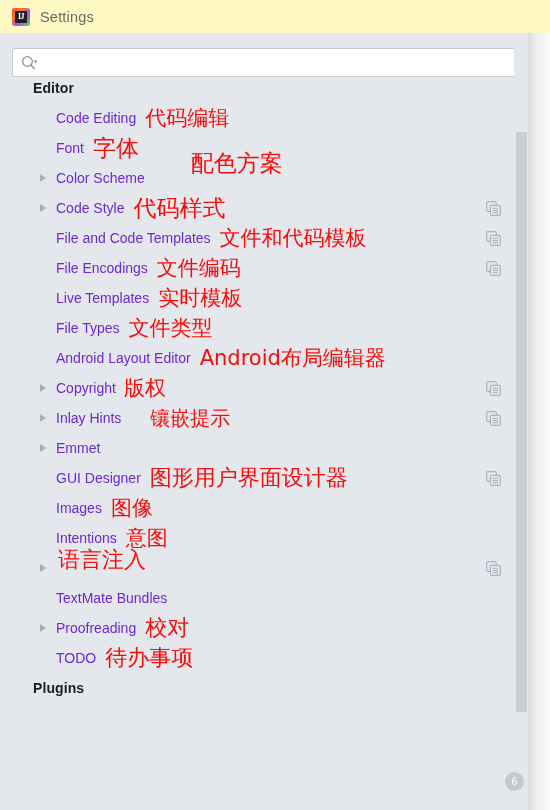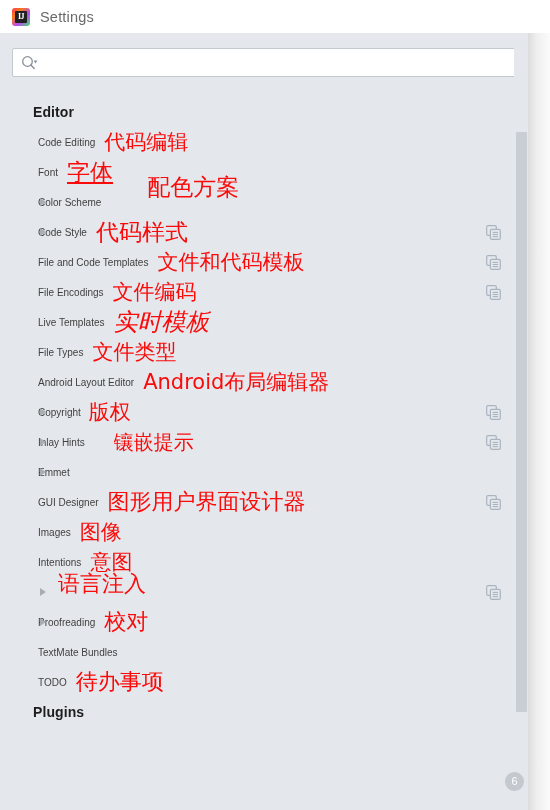--- a/index.html
+++ b/index.html
@@ -20,21 +20,21 @@
     background: #e4e8ec;
     overflow: hidden;
   }
 
   
   #titlebar {
     position: absolute;
     left: 0; top: 0;
     width: 550px;
     height: 33px;
-    background: #ffffff;
+    background: #fef9c3;
     display: flex;
     align-items: center;
     box-sizing: border-box;
     padding-left: 12px;
   }
   #app-icon {
     width: 18px;
     height: 18px;
     border-radius: 3px;
     margin-right: 10px;
@@ -114,21 +114,21 @@
     font-size: 13px;
     color: #2b2b2b;
     flex: 1;
     padding: 0 6px;
     height: 20px;
   }
 
   
   #tree {
     position: absolute;
-    left: 0; top: 64px;
+    left: 0; top: 40px;
     width: 528px;
   }
   .group-row {
     position: relative;
     height: 30px;
     display: flex;
     align-items: center;
     padding-left: 33px;
     box-sizing: border-box;
   }
@@ -149,23 +149,24 @@
   .arrow {
     position: absolute;
     left: 40px;
     top: 11px;
     width: 0; height: 0;
     border-left: 6px solid #a9aeb3;
     border-top: 4.5px solid transparent;
     border-bottom: 4.5px solid transparent;
   }
   .row-label {
-    font-size: 10px;
-    color: #404040;
+    font-size: 14px;
+    color: #6d28d9;
     white-space: nowrap;
+    margin-left: 18px;
   }
   .annot {
     font-family: "DejaVu Sans", sans-serif;
     color: #fb0a0a;
     white-space: nowrap;
     margin-left: 9px;
     line-height: 1;
     position: relative;
     text-align: center;
   }
@@ -248,21 +249,21 @@
     <div id="tree">
         <div class="group-row">
           <span class="group-label">Editor</span>
         </div>
         <div class="tree-row">
           <span class="row-label">Code Editing</span>
           <span class="annot" style="font-size: 21px;">代码编辑</span>
         </div>
         <div class="tree-row">
           <span class="row-label">Font</span>
-          <span class="annot" style="font-size: 23px; text-decoration: underline;">字体</span>
+          <span class="annot" style="font-size: 23px;">字体</span>
         </div>
         <div class="tree-row">
           <span class="arrow"></span>
           <span class="row-label">Color Scheme</span>
           <span class="annot" style="font-size: 23px; margin-left: 46px; top: -15px;">配色方案</span>
         </div>
         <div class="tree-row">
           <span class="arrow"></span>
           <span class="row-label">Code Style</span>
           <span class="annot" style="font-size: 23px;">代码样式</span>
@@ -291,21 +292,21 @@
           <span class="copy-icon"><svg width="15" height="15" viewBox="0 0 15 15">
               <rect x="0.7" y="0.7" width="9.6" height="9.6" rx="1.3" fill="#e4e8ec" stroke="#aab4bf" stroke-width="1.2"></rect>
               <rect x="4.4" y="4.4" width="9.9" height="9.9" rx="1.3" fill="#e4e8ec" stroke="#aab4bf" stroke-width="1.2"></rect>
               <line x1="6.6" y1="7.4" x2="12.1" y2="7.4" stroke="#aab4bf" stroke-width="1.1"></line>
               <line x1="6.6" y1="9.5" x2="12.1" y2="9.5" stroke="#aab4bf" stroke-width="1.1"></line>
               <line x1="6.6" y1="11.6" x2="12.1" y2="11.6" stroke="#aab4bf" stroke-width="1.1"></line>
             </svg></span>
         </div>
         <div class="tree-row">
           <span class="row-label">Live Templates</span>
-          <span class="annot" style="font-size: 24px; font-style: italic;">实时模板</span>
+          <span class="annot" style="font-size: 21px;">实时模板</span>
         </div>
         <div class="tree-row">
           <span class="row-label">File Types</span>
           <span class="annot" style="font-size: 21px;">文件类型</span>
         </div>
         <div class="tree-row">
           <span class="row-label">Android Layout Editor</span>
           <span class="annot" style="font-size: 21px;">Android布局编辑器</span>
         </div>
         <div class="tree-row">
@@ -360,28 +361,28 @@
           <span class="annot" style="font-size: 22px; top: -8px; margin-left: 20px;">语言注入</span>
           <span class="copy-icon"><svg width="15" height="15" viewBox="0 0 15 15">
               <rect x="0.7" y="0.7" width="9.6" height="9.6" rx="1.3" fill="#e4e8ec" stroke="#aab4bf" stroke-width="1.2"></rect>
               <rect x="4.4" y="4.4" width="9.9" height="9.9" rx="1.3" fill="#e4e8ec" stroke="#aab4bf" stroke-width="1.2"></rect>
               <line x1="6.6" y1="7.4" x2="12.1" y2="7.4" stroke="#aab4bf" stroke-width="1.1"></line>
               <line x1="6.6" y1="9.5" x2="12.1" y2="9.5" stroke="#aab4bf" stroke-width="1.1"></line>
               <line x1="6.6" y1="11.6" x2="12.1" y2="11.6" stroke="#aab4bf" stroke-width="1.1"></line>
             </svg></span>
         </div>
         <div class="tree-row">
+          <span class="row-label">TextMate Bundles</span>
+        </div>
+        <div class="tree-row">
           <span class="arrow"></span>
           <span class="row-label">Proofreading</span>
           <span class="annot" style="font-size: 22px;">校对</span>
         </div>
         <div class="tree-row">
-          <span class="row-label">TextMate Bundles</span>
-        </div>
-        <div class="tree-row">
           <span class="row-label">TODO</span>
           <span class="annot" style="font-size: 22px;">待办事项</span>
         </div>
         <div class="group-row">
           <span class="group-label">Plugins</span>
         </div>
       </div>
   </div>
 
   <div id="right-gutter"></div>

